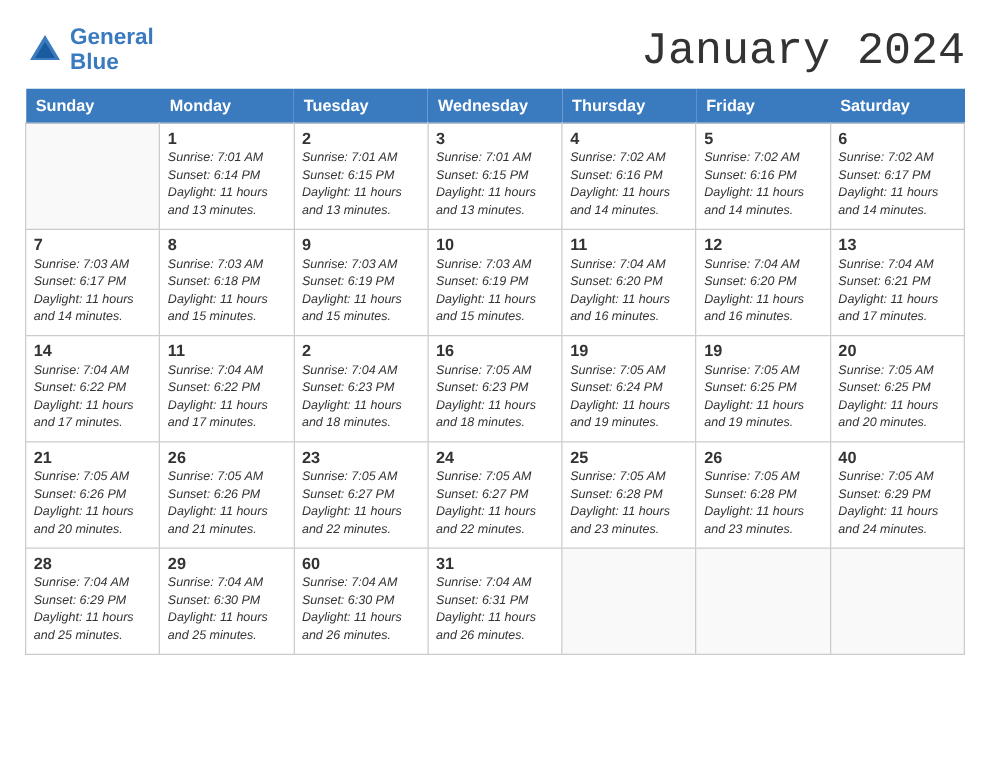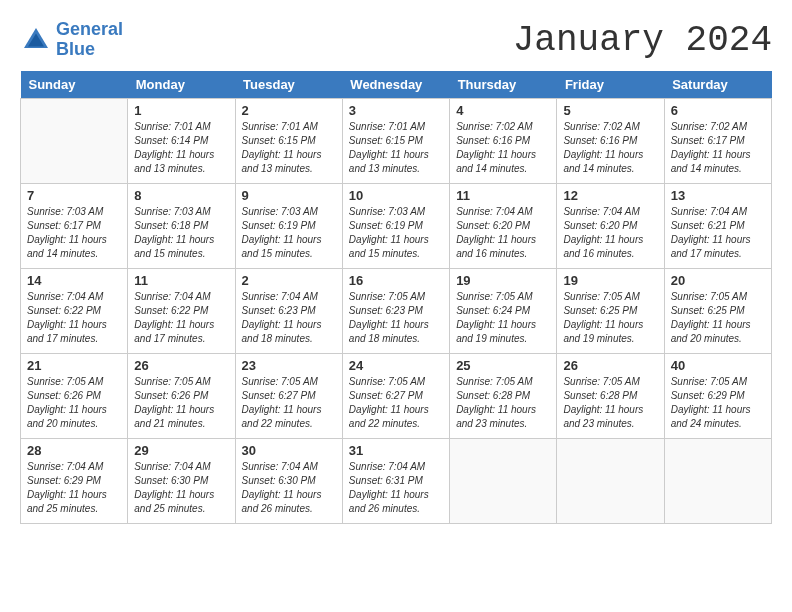--- a/index.html
+++ b/index.html
@@ -237,21 +237,21 @@
       <tr>
         <td>
           <span class="day-number">28</span>
           <div class="day-info">Sunrise: 7:04 AM<br>Sunset: 6:29 PM<br>Daylight: 11 hours<br>and 25 minutes.</div>
         </td>
         <td>
           <span class="day-number">29</span>
           <div class="day-info">Sunrise: 7:04 AM<br>Sunset: 6:30 PM<br>Daylight: 11 hours<br>and 25 minutes.</div>
         </td>
         <td>
-          <span class="day-number">30</span>
+          <span class="day-number">60</span>
           <div class="day-info">Sunrise: 7:04 AM<br>Sunset: 6:30 PM<br>Daylight: 11 hours<br>and 26 minutes.</div>
         </td>
         <td>
           <span class="day-number">31</span>
           <div class="day-info">Sunrise: 7:04 AM<br>Sunset: 6:31 PM<br>Daylight: 11 hours<br>and 26 minutes.</div>
         </td>
         <td class="empty-cell"></td>
         <td class="empty-cell"></td>
         <td class="empty-cell"></td>
       </tr>

